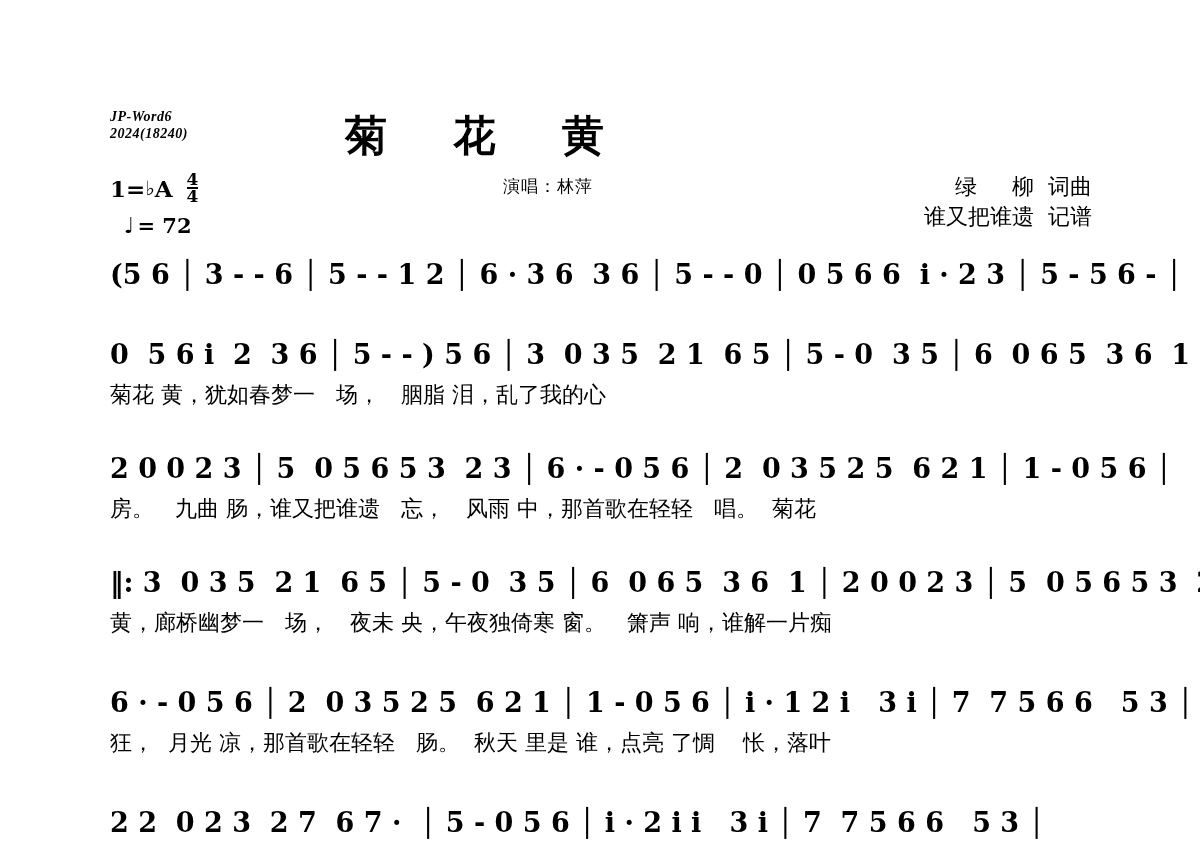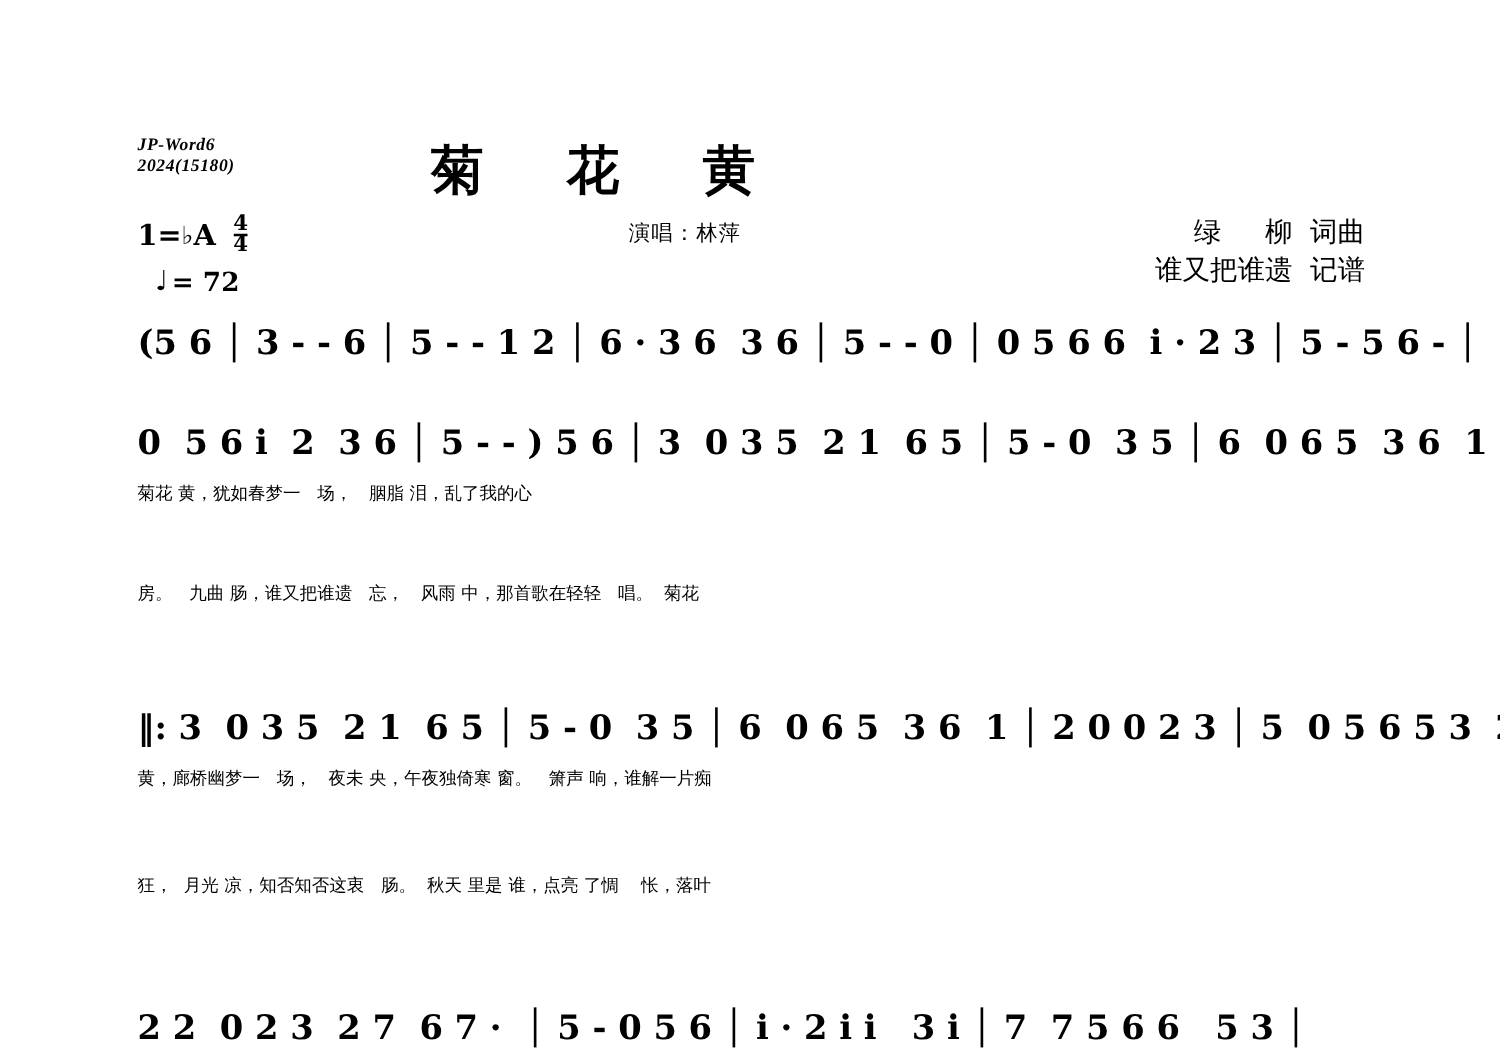--- a/index.html
+++ b/index.html
@@ -118,34 +118,34 @@
   .notes {
     font-family: "DejaVu Serif", serif;
     font-size: 27px;
     font-weight: bold;
     letter-spacing: 0px;
     white-space: pre;
     line-height: 34px;
   }
   .lyrics {
     font-family: "DejaVu Serif", serif;
-    font-size: 14px;
+    font-size: 22px;
     white-space: pre;
     line-height: 26px;
     margin-top: 10px;
   }
 </style>
 </head>
 <body>
 
 <div class="sheet">
 
   <div class="corner-id">
     <div>JP-Word6</div>
-    <div>2024(15180)</div>
+    <div>2024(18240)</div>
   </div>
 
   <div class="title">菊 花 黄</div>
   <div class="singer">演唱：林萍</div>
 
   <div class="credits">
     <div class="c-line">绿     柳  词曲</div>
     <div class="c-line">谁又把谁遗  记谱</div>
   </div>
 
@@ -168,29 +168,31 @@
     <div class="notes">(5 6 │ 3 - - 6 │ 5 - - 1 2 │ 6 · 3 6  3 6 │ 5 - - 0 │ 0 5 6 6  i · 2 3 │ 5 - 5 6 - │</div>
     <div class="lyrics"></div>
   </div>
 
   <div class="system" style="top:338px;">
     <div class="notes">0  5 6 i  2  3 6 │ 5 - - ) 5 6 │ 3  0 3 5  2 1  6 5 │ 5 - 0  3 5 │ 6  0 6 5  3 6  1 │</div>
     <div class="lyrics">菊花 黄，犹如春梦一   场，   胭脂 泪，乱了我的心</div>
   </div>
 
   <div class="system" style="top:452px;">
+    <div class="notes">2 0 0 2 3 │ 5  0 5 6 5 3  2 3 │ 6 · - 0 5 6 │ 2  0 3 5 2 5  6 2 1 │ 1 - 0 5 6 │</div>
     <div class="lyrics">房。   九曲 肠，谁又把谁遗   忘，   风雨 中，那首歌在轻轻   唱。  菊花</div>
   </div>
 
   <div class="system" style="top:566px;">
     <div class="notes">‖: 3  0 3 5  2 1  6 5 │ 5 - 0  3 5 │ 6  0 6 5  3 6  1 │ 2 0 0 2 3 │ 5  0 5 6 5 3  2 3 │</div>
     <div class="lyrics">黄，廊桥幽梦一   场，   夜未 央，午夜独倚寒 窗。   箫声 响，谁解一片痴</div>
   </div>
 
   <div class="system" style="top:686px;">
-    <div class="lyrics">狂，  月光 凉，知否知否这衷   肠。  秋天 里是 谁，点亮 了惆    怅，落叶</div>
+    <div class="notes">6 · - 0 5 6 │ 2  0 3 5 2 5  6 2 1 │ 1 - 0 5 6 │ i · 1 2 i   3 i │ 7  7 5 6 6   5 3 │</div>
+    <div class="lyrics">狂，  月光 凉，那首歌在轻轻   肠。  秋天 里是 谁，点亮 了惆    怅，落叶</div>
   </div>
 
   <div class="system" style="top:806px;">
     <div class="notes">2 2  0 2 3  2 7  6 7 ·  │ 5 - 0 5 6 │ i · 2 i i   3 i │ 7  7 5 6 6   5 3 │</div>
   </div>
 
 </div>
 
 </body></html>

